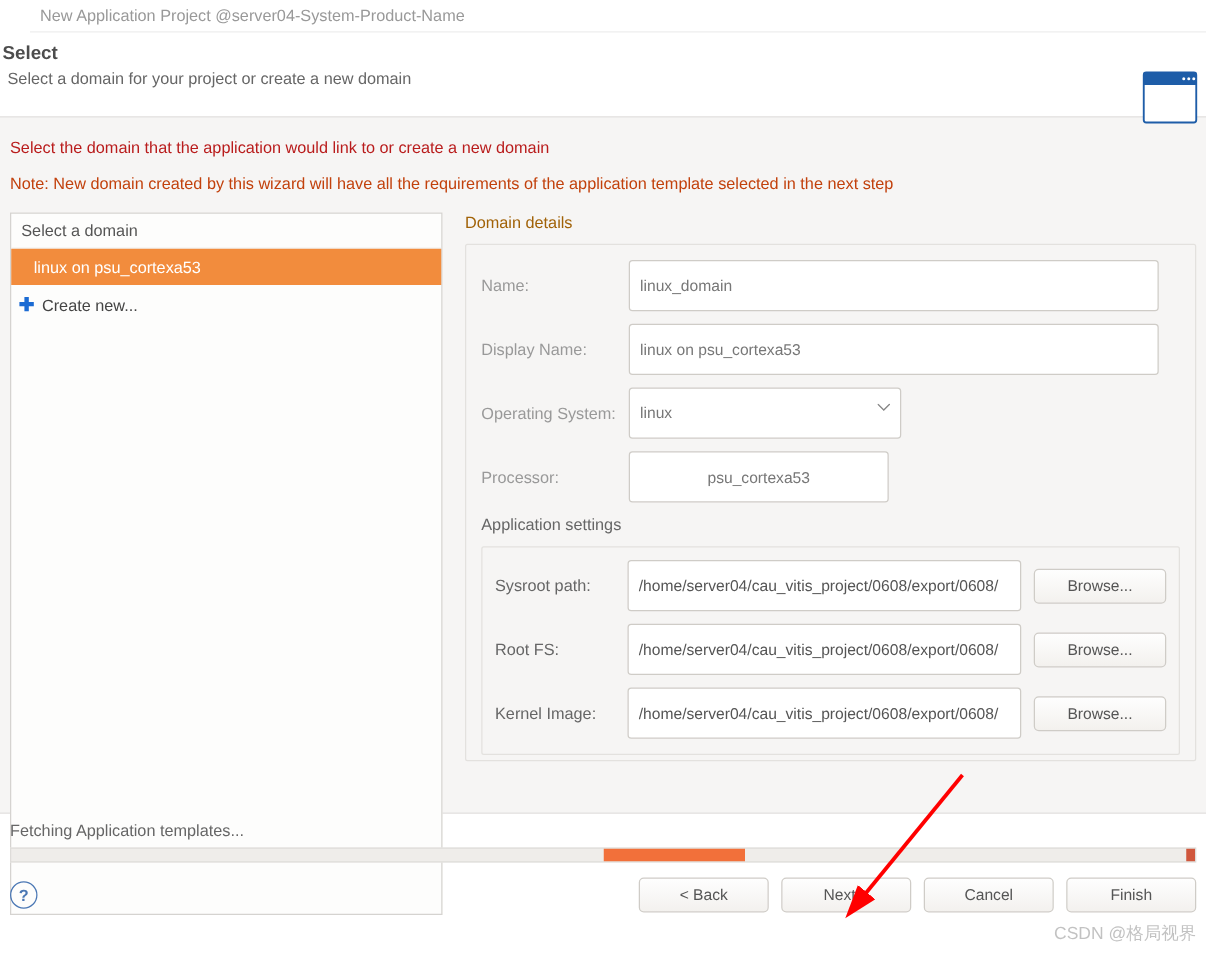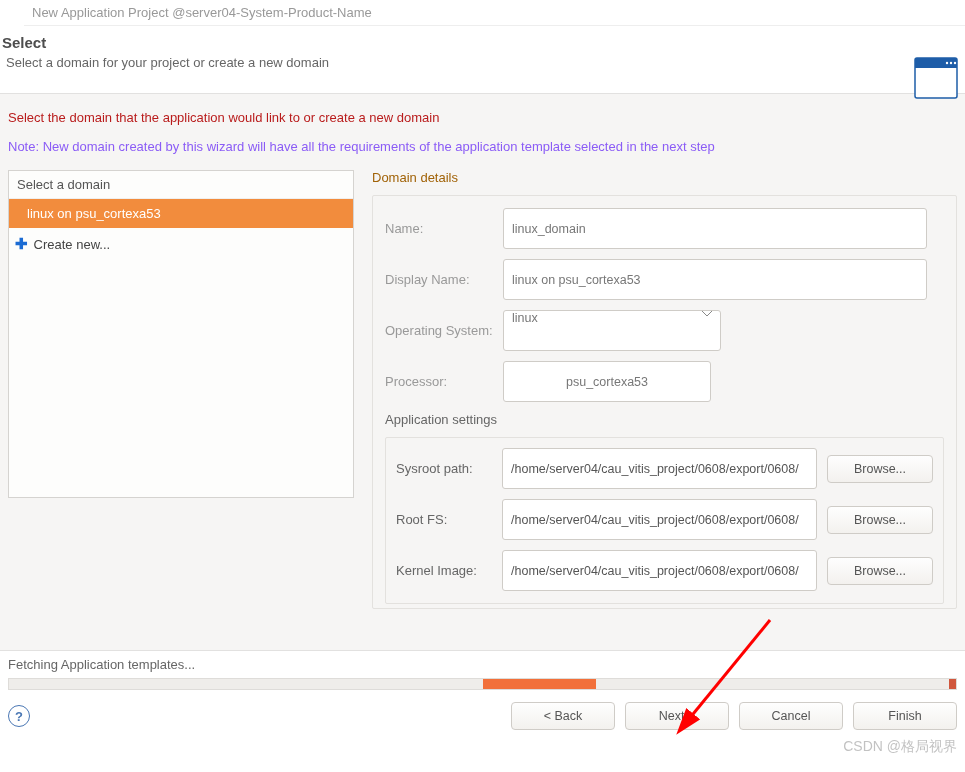--- a/index.html
+++ b/index.html
@@ -4,34 +4,34 @@
 <style>
   * { box-sizing: border-box; font-family: "Segoe UI", "Helvetica Neue", Arial, sans-serif; }
   html,body { margin:0; padding:0; width:965px; height:772px; background:#fff; color:#555; overflow:hidden; }
   .titlebar { height:26px; line-height:26px; padding:0 8px; font-size:13px; color:#999; border-bottom:1px solid #eee;margin-left:24px; }
   .banner { height:67px; padding:8px 10px 4px 0; position:relative; }
   .banner-icon { position:absolute; top:30px; right:6px; }
   .heading { font-size:15px; font-weight:bold; color:#4d4d4d; padding-left:2px;}
   .subheading { font-size:13px; color:#666; padding:4px 6px 0 6px; }
   .body { background:#f6f5f4; border-top:1px solid #e2e1e0; border-bottom:1px solid #e2e1e0; padding:16px 8px 8px 8px; height:558px; }
   .intro { font-size:13px; color:#b91c1c; margin-bottom:14px; }
-  .note { font-size:13px; color:#8b5cf6; margin-bottom:16px; }
+  .note { font-size:13px; color:#c2410c; margin-bottom:16px; }
   .cols { display:flex; gap:18px; }
   .leftcol { width:346px; }
-  .listbox { border:1px solid #d5d3d0; background:#fdfdfc; height:328px; }
+  .listbox { border:1px solid #d5d3d0; background:#fdfdfc; height:562px; }
   .listhdr { padding:6px 8px; font-size:13px; color:#555; border-bottom:1px solid #f0efee; }
   .sel-item { background:#f28c3d; color:#fff; padding:7px 18px; font-size:13px; }
   .new-item { display:flex; align-items:center; gap:6px; padding:7px 6px; font-size:13px; color:#444; }
   .plus { color:#1b6bd3; font-weight:bold; font-size:15px; }
   .rightcol { flex:1; }
   .grouplbl { font-size:13px; color:#a16207; margin-bottom:10px; }
   .fieldset { border:1px solid #e3e1de; border-radius:2px; padding:12px 12px 4px 12px; font-size:13px; color:#888; }
   .row { display:flex; align-items:center; margin-bottom:10px; }
   .lbl { width:118px; color:#999; }
-  input[type=text], .select { height:41px; border:1px solid #cfccc7; border-radius:3px; background:#fff; padding:0 8px; font-size:12.5px; color:#777; font-family:inherit; }
+  input[type=text], .select { height:41px; border:1px solid #cfccc7; border-radius:3px; background:#fff; padding:12px 8px; font-size:12.5px; color:#777; font-family:inherit; }
   .w-wide { width:424px; }
   .w-sel { width:218px; padding-right:20px; position:relative; display:flex; }
   .w-sel .caret { position:absolute; right:8px; pointer-events:none; }
   .w-med { width:208px;text-align:center; }
   .legend { font-size:13px; color:#666; margin:6px 0 10px 0; }
   .row3 { display:flex; align-items:center; gap:10px; margin-bottom:10px; }
   .row3 .plbl { width:96px; color:#666; }
   .row3 input { flex:1; color:#555; }
   .btn { height:28px; border:1px solid #cfccc7; border-radius:4px; background:linear-gradient(#fefefe,#f3f1ee); padding:0 18px; font-size:12.5px; color:#555; cursor:pointer; min-width:100px; }
   .btn-browse { min-width:106px; }

